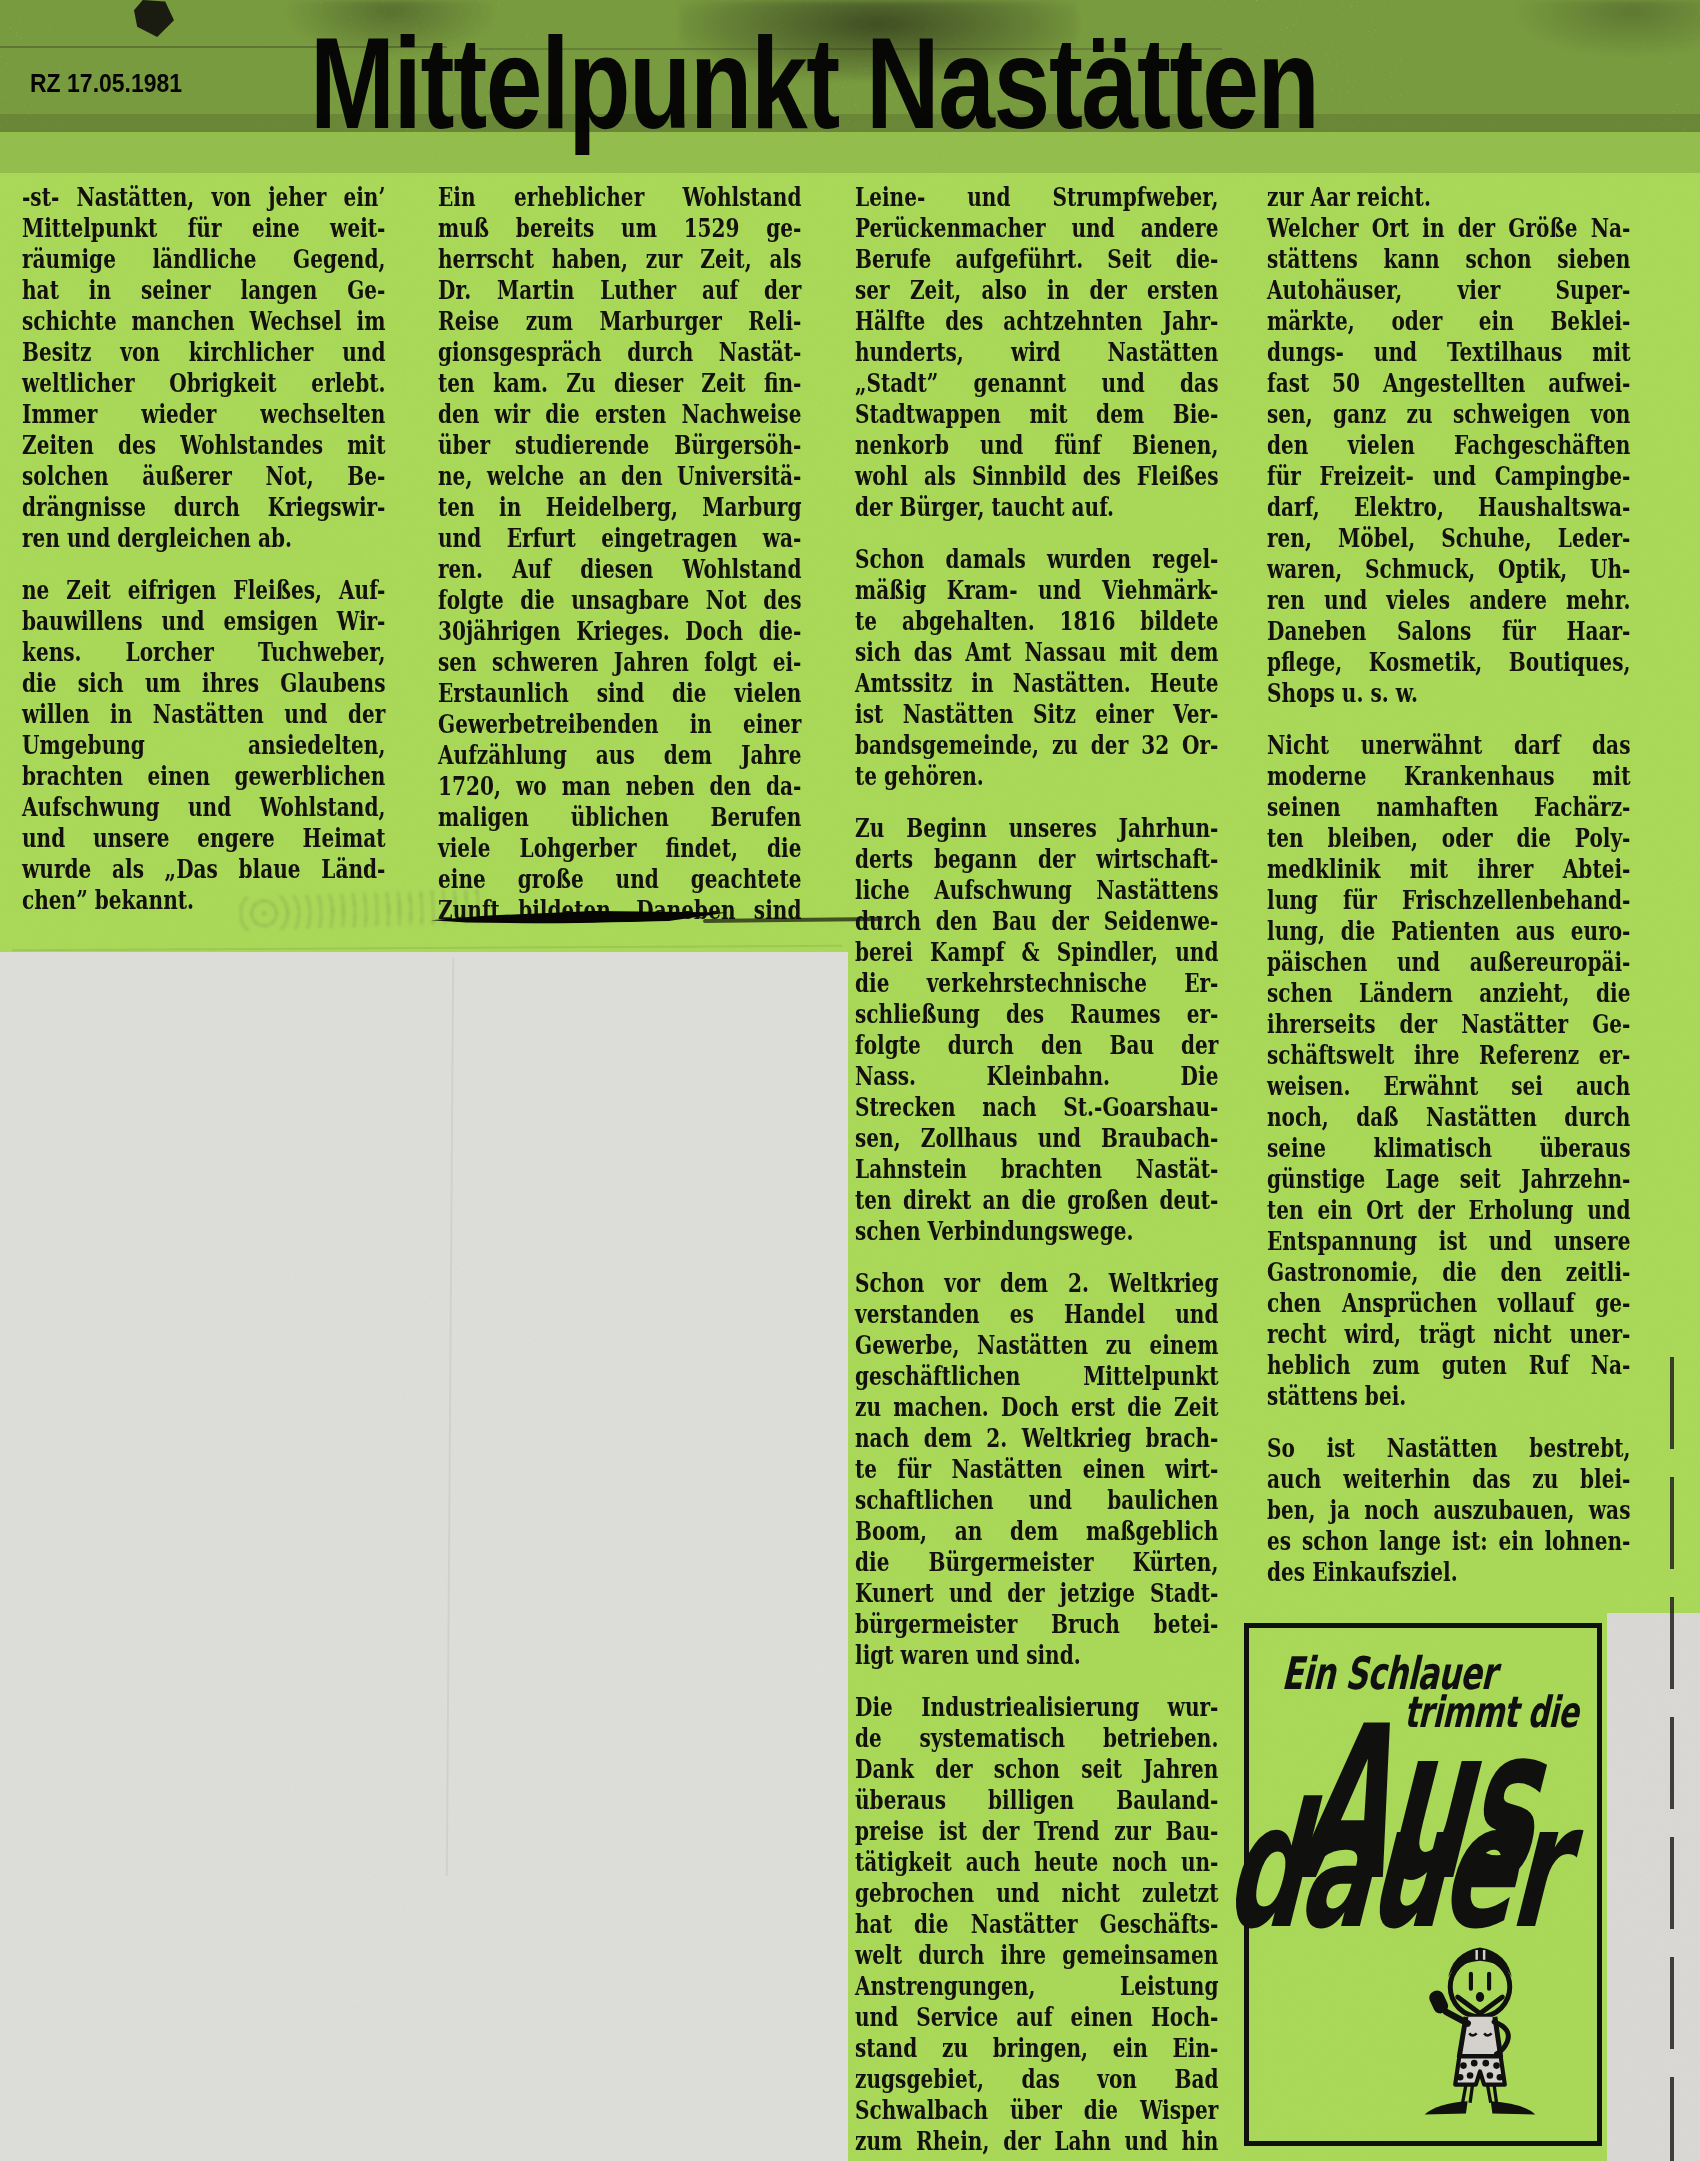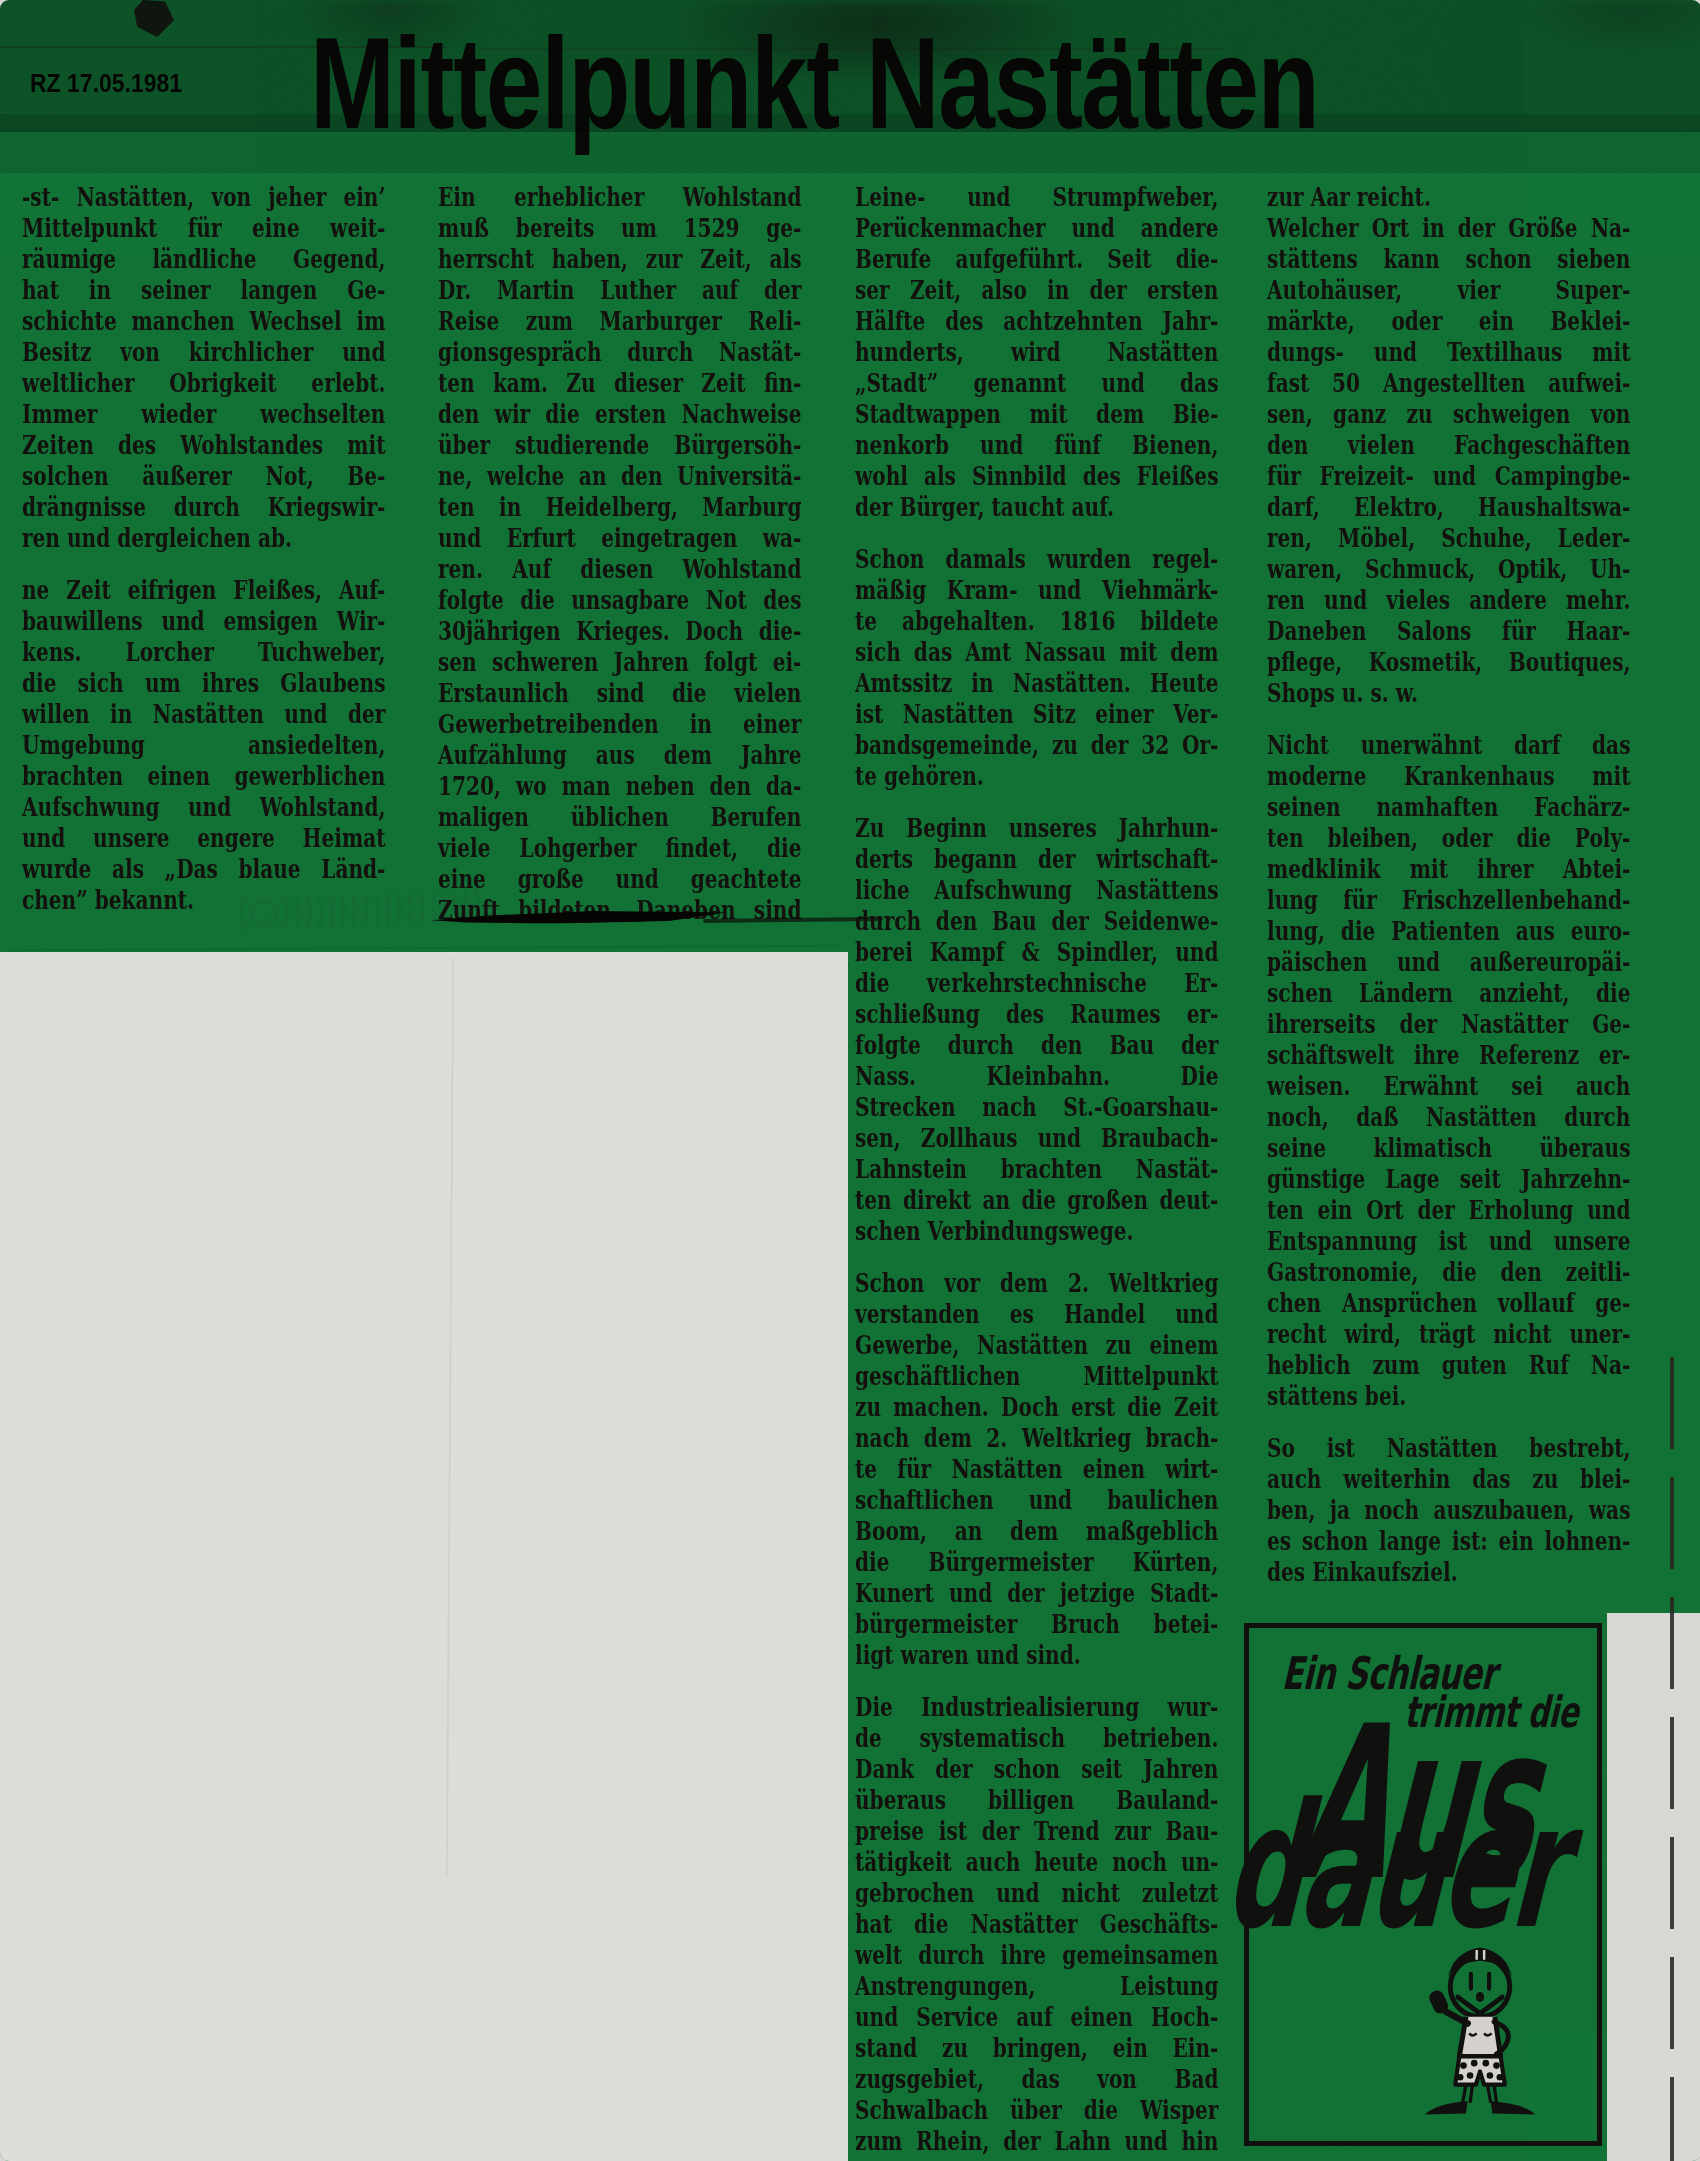--- a/index.html
+++ b/index.html
@@ -1,17 +1,17 @@
 <!DOCTYPE html>
 <html style="font-size:12.8px"><head>
 <meta charset="utf-8">
 <style>
   html,body{margin:0;padding:0;background:#d8d6d2;}
-  .page{position:relative;width:1701px;height:2161px;background:#15803d;overflow:hidden;
-        font-family:"DejaVu Serif",serif;color:#16130f;border-radius:9px;}
+  .page{position:relative;width:1701px;height:2161px;background:#bef264;overflow:hidden;
+        font-family:"DejaVu Serif",serif;color:#16130f;}
   
   .backing{position:absolute;left:0;top:952px;width:848px;height:1210px;background:#f7f6f2;}
   .backing2{position:absolute;left:1607px;top:1613px;width:94px;height:549px;background:#f3f1ed;}
   
   .grain{position:absolute;left:0;top:0;pointer-events:none;}
   
   .cloud1{position:absolute;left:679px;top:0;width:399px;height:80px;
           background:radial-gradient(ellipse at 50% 30%,rgba(25,23,20,.55),rgba(25,23,20,.18) 55%,transparent 78%);
           filter:blur(3.2px);}
   .cloud2{position:absolute;left:287px;top:0;width:208px;height:56px;

